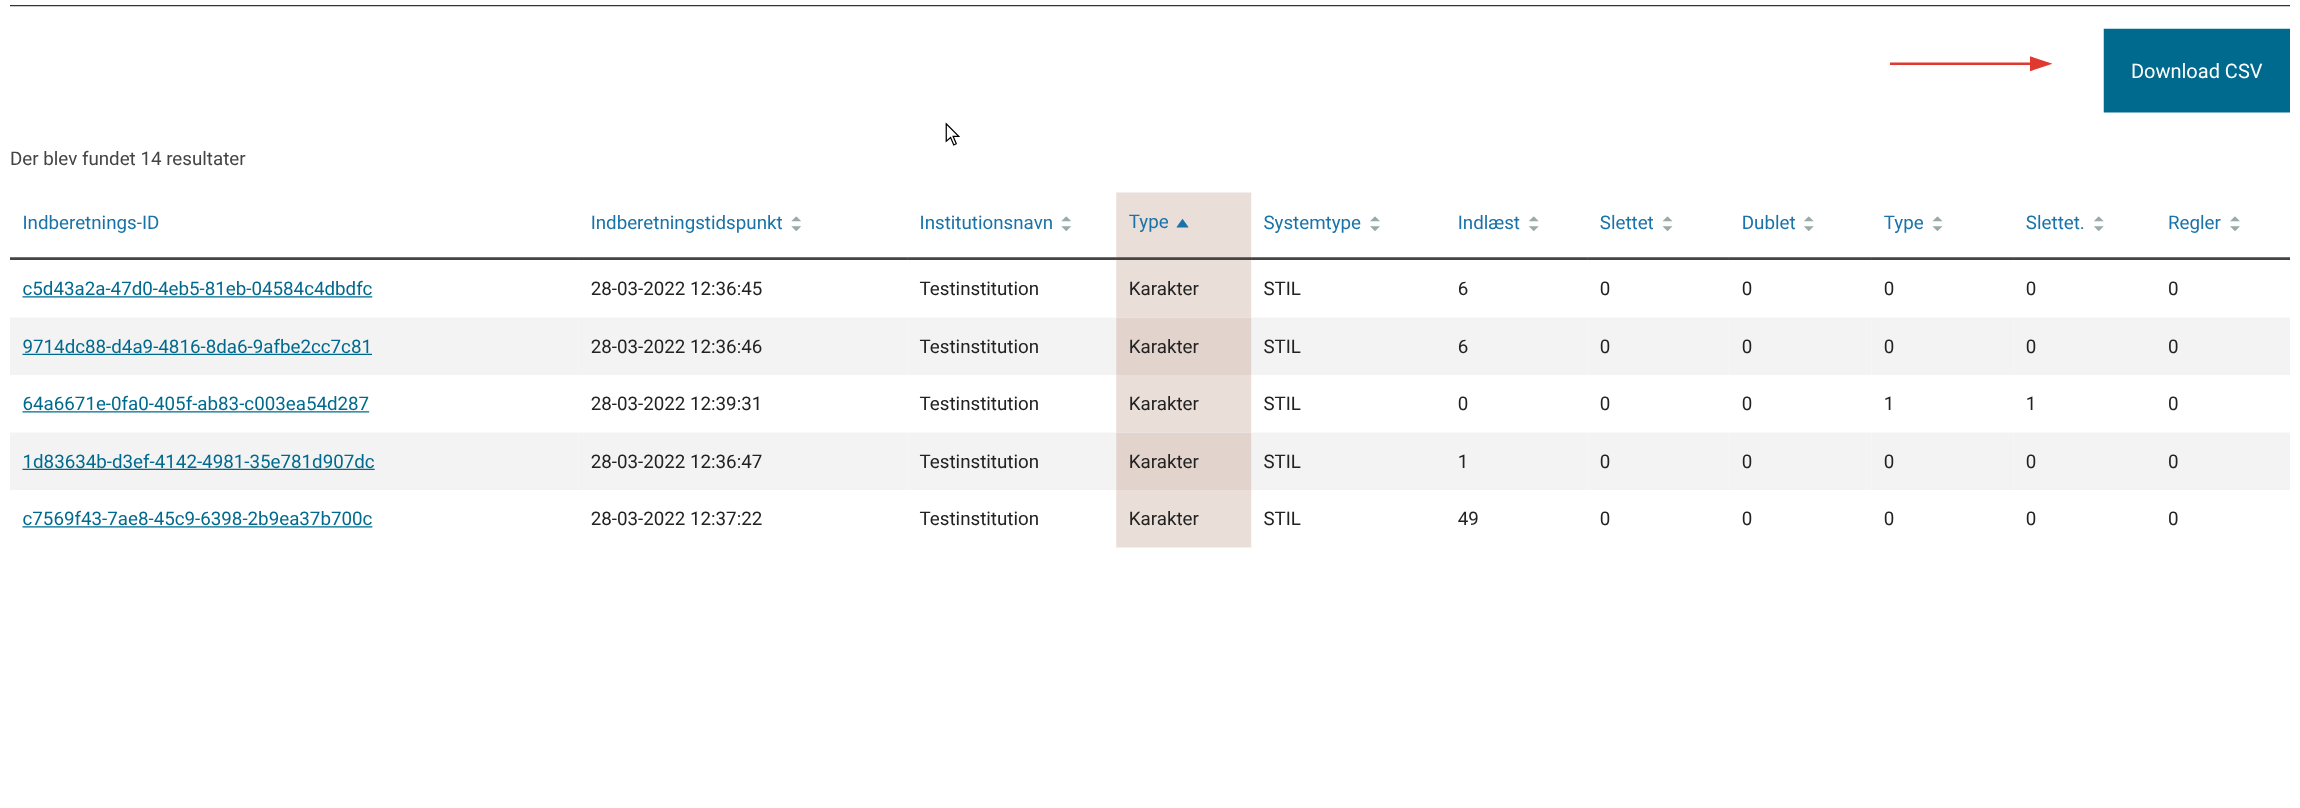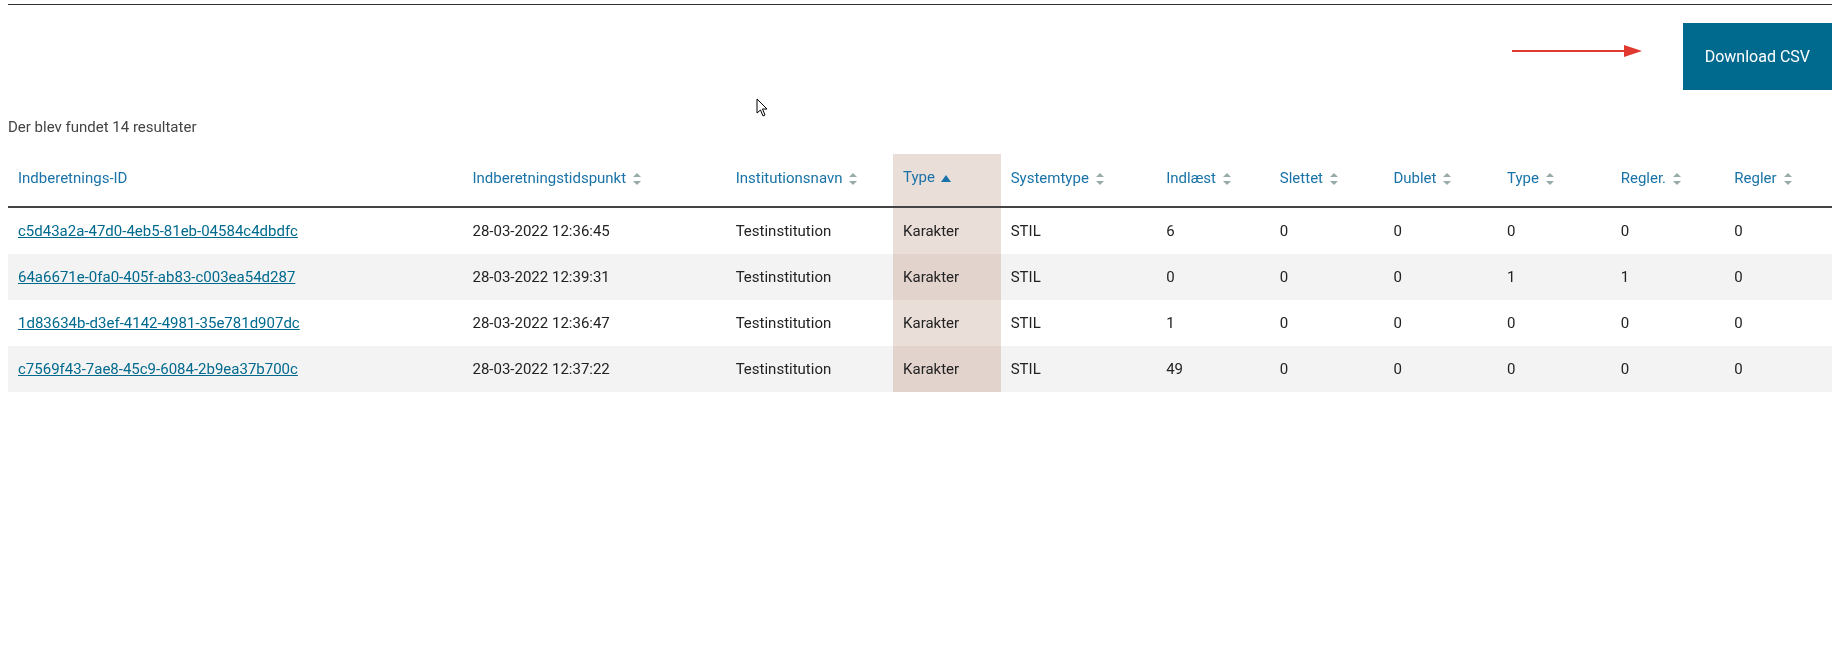--- a/index.html
+++ b/index.html
@@ -181,21 +181,21 @@
                 <polygon points="5,12 9,8 1,8" fill="#9aa"></polygon>
               </svg></span></th>
         <th><span>Dublet</span><span class="sort-icons"><svg width="10" height="12">
                 <polygon points="5,0 9,4 1,4" fill="#9aa"></polygon>
                 <polygon points="5,12 9,8 1,8" fill="#9aa"></polygon>
               </svg></span></th>
         <th><span>Type</span><span class="sort-icons"><svg width="10" height="12">
                 <polygon points="5,0 9,4 1,4" fill="#9aa"></polygon>
                 <polygon points="5,12 9,8 1,8" fill="#9aa"></polygon>
               </svg></span></th>
-        <th><span>Regler.</span><span class="sort-icons"><svg width="10" height="12">
+        <th><span>Slettet.</span><span class="sort-icons"><svg width="10" height="12">
                 <polygon points="5,0 9,4 1,4" fill="#9aa"></polygon>
                 <polygon points="5,12 9,8 1,8" fill="#9aa"></polygon>
               </svg></span></th>
         <th><span>Regler</span><span class="sort-icons"><svg width="10" height="12">
                 <polygon points="5,0 9,4 1,4" fill="#9aa"></polygon>
                 <polygon points="5,12 9,8 1,8" fill="#9aa"></polygon>
               </svg></span></th>
       </tr>
     </thead>
     <tbody id="rows">
@@ -206,20 +206,33 @@
           <td class="type-col">Karakter</td>
           <td>STIL</td>
           <td>6</td>
           <td>0</td>
           <td>0</td>
           <td>0</td>
           <td>0</td>
           <td>0</td>
         </tr>
         <tr>
+          <td><a href="#" class="id-link">9714dc88-d4a9-4816-8da6-9afbe2cc7c81</a></td>
+          <td>28-03-2022 12:36:46</td>
+          <td>Testinstitution</td>
+          <td class="type-col">Karakter</td>
+          <td>STIL</td>
+          <td>6</td>
+          <td>0</td>
+          <td>0</td>
+          <td>0</td>
+          <td>0</td>
+          <td>0</td>
+        </tr>
+        <tr>
           <td><a href="#" class="id-link">64a6671e-0fa0-405f-ab83-c003ea54d287</a></td>
           <td>28-03-2022 12:39:31</td>
           <td>Testinstitution</td>
           <td class="type-col">Karakter</td>
           <td>STIL</td>
           <td>0</td>
           <td>0</td>
           <td>0</td>
           <td>1</td>
           <td>1</td>
@@ -232,21 +245,21 @@
           <td class="type-col">Karakter</td>
           <td>STIL</td>
           <td>1</td>
           <td>0</td>
           <td>0</td>
           <td>0</td>
           <td>0</td>
           <td>0</td>
         </tr>
         <tr>
-          <td><a href="#" class="id-link">c7569f43-7ae8-45c9-6084-2b9ea37b700c</a></td>
+          <td><a href="#" class="id-link">c7569f43-7ae8-45c9-6398-2b9ea37b700c</a></td>
           <td>28-03-2022 12:37:22</td>
           <td>Testinstitution</td>
           <td class="type-col">Karakter</td>
           <td>STIL</td>
           <td>49</td>
           <td>0</td>
           <td>0</td>
           <td>0</td>
           <td>0</td>
           <td>0</td>

